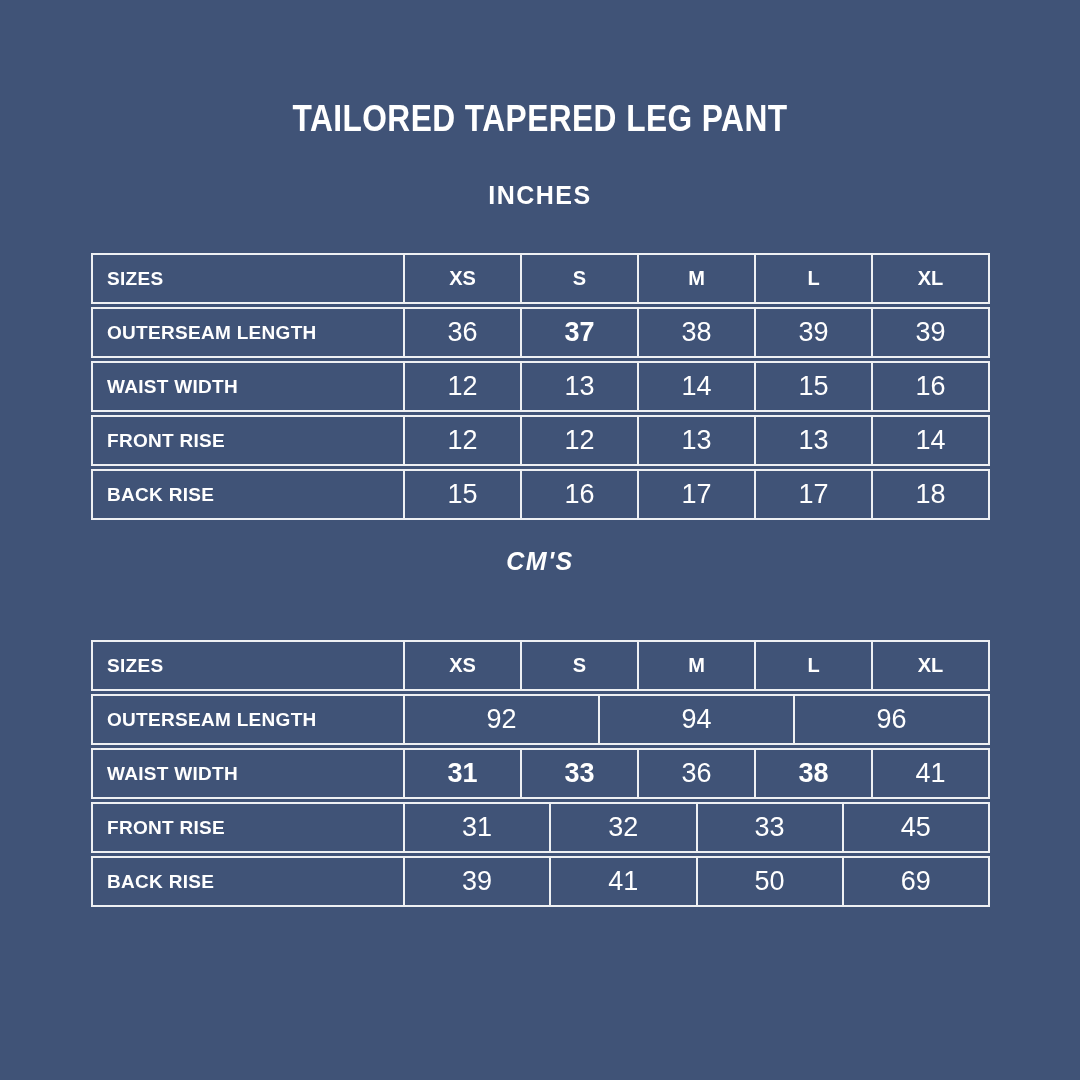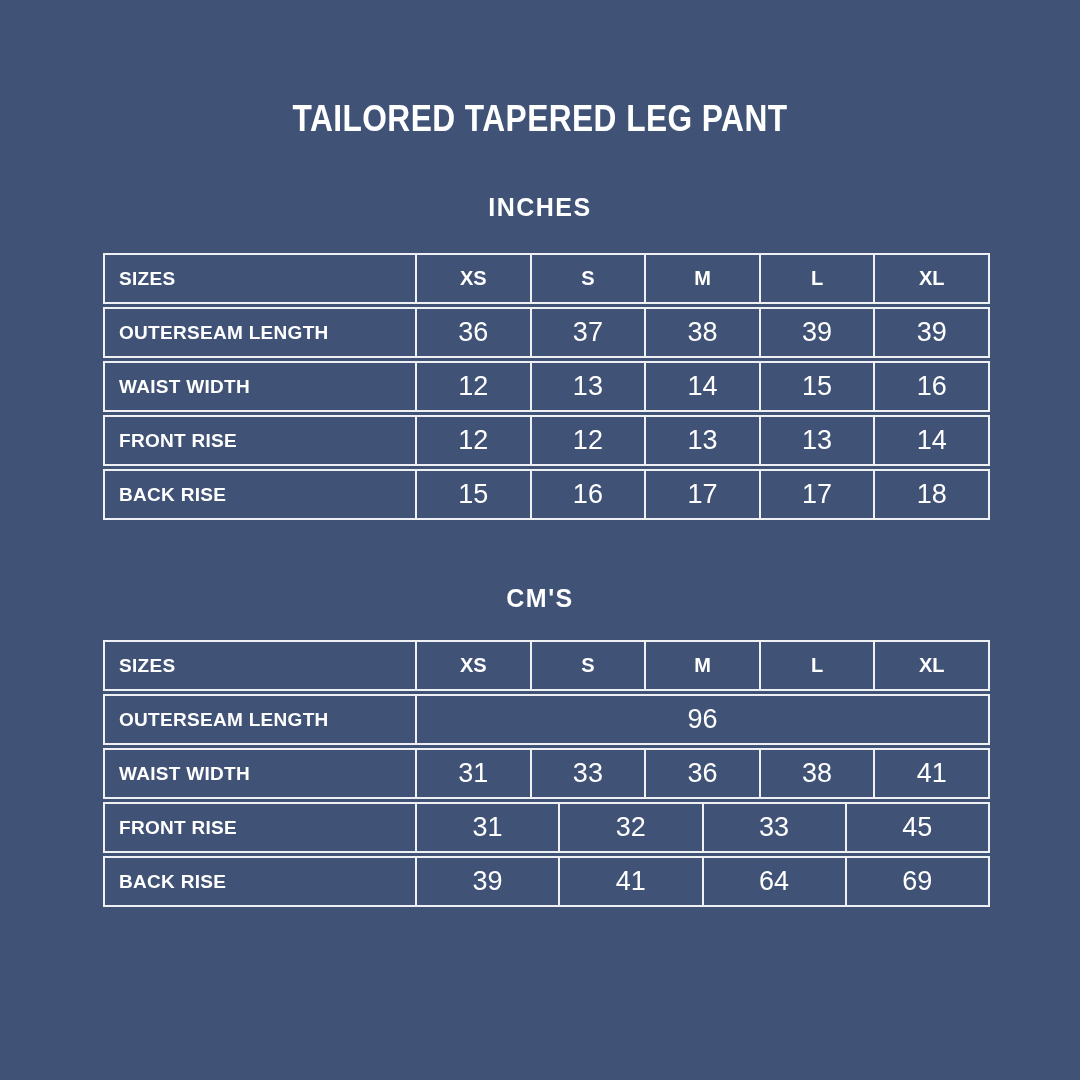--- a/index.html
+++ b/index.html
@@ -21,48 +21,47 @@
     text-align:center;font-size:36px;font-weight:bold;line-height:42px;
     letter-spacing:0.5px;
     transform:scaleX(0.88);transform-origin:center;
     white-space:nowrap;
   }
   .section-heading{
     position:absolute;left:0;width:1080px;text-align:center;
     font-size:25px;font-weight:bold;letter-spacing:1.5px;line-height:30px;
     white-space:nowrap;
   }
-  #heading-inches{top:192px;}
-  #heading-cms{top:583px;}
+  #heading-inches{top:180px;}
+  #heading-cms{top:546px;font-style:italic;}
   .size-table{
     position:absolute;left:91px;width:899px;
     display:flex;flex-direction:column;gap:3px;
   }
   #table-inches{top:253px;}
   #table-cms{top:640px;}
   .trow{display:flex;height:51px;}
   .cell{
     box-sizing:border-box;
     border:2px solid var(--line);
     display:flex;align-items:center;
     height:51px;
-    margin-left:12px;
   }
   .cell + .cell{margin-left:-2px;text-align:center;}
   .cell.label{
     width:314px;flex:0 0 314px;
     justify-content:flex-start;padding-left:14px;
     font-size:19px;font-weight:bold;letter-spacing:0.3px;
   }
   .cell.data{
     flex:1 1 0;justify-content:center;
     font-size:27px;font-weight:normal;
   }
   .cell.data.head{font-size:20px;font-weight:bold;}
-  .cell.data.bold{font-weight:normal;}
+  .cell.data.bold{font-weight:bold;}
 </style>
 </head>
 <body>
 
 <div class="canvas">
   <div class="main-title">TAILORED TAPERED LEG PANT</div>
 
   <div class="section-heading" id="heading-inches">INCHES</div>
 
   <div class="size-table" id="table-inches">
@@ -114,20 +113,22 @@
       <div class="trow">
         <div class="cell label">SIZES</div>
         <div class="cell data head">XS</div>
         <div class="cell data head">S</div>
         <div class="cell data head">M</div>
         <div class="cell data head">L</div>
         <div class="cell data head">XL</div>
       </div>
       <div class="trow">
         <div class="cell label">OUTERSEAM LENGTH</div>
+        <div class="cell data">92</div>
+        <div class="cell data">94</div>
         <div class="cell data">96</div>
       </div>
       <div class="trow">
         <div class="cell label">WAIST WIDTH</div>
         <div class="cell data bold">31</div>
         <div class="cell data bold">33</div>
         <div class="cell data">36</div>
         <div class="cell data bold">38</div>
         <div class="cell data">41</div>
       </div>
@@ -135,17 +136,17 @@
         <div class="cell label">FRONT RISE</div>
         <div class="cell data">31</div>
         <div class="cell data">32</div>
         <div class="cell data">33</div>
         <div class="cell data">45</div>
       </div>
       <div class="trow">
         <div class="cell label">BACK RISE</div>
         <div class="cell data">39</div>
         <div class="cell data">41</div>
-        <div class="cell data">64</div>
+        <div class="cell data">50</div>
         <div class="cell data">69</div>
       </div>
     </div>
 </div>
 
 </body></html>

